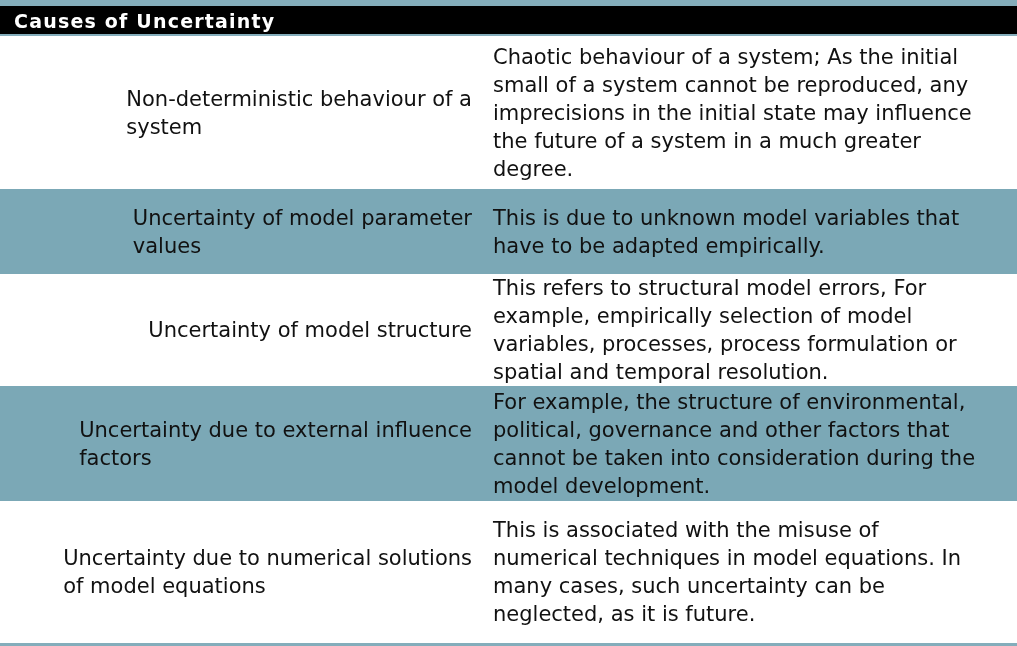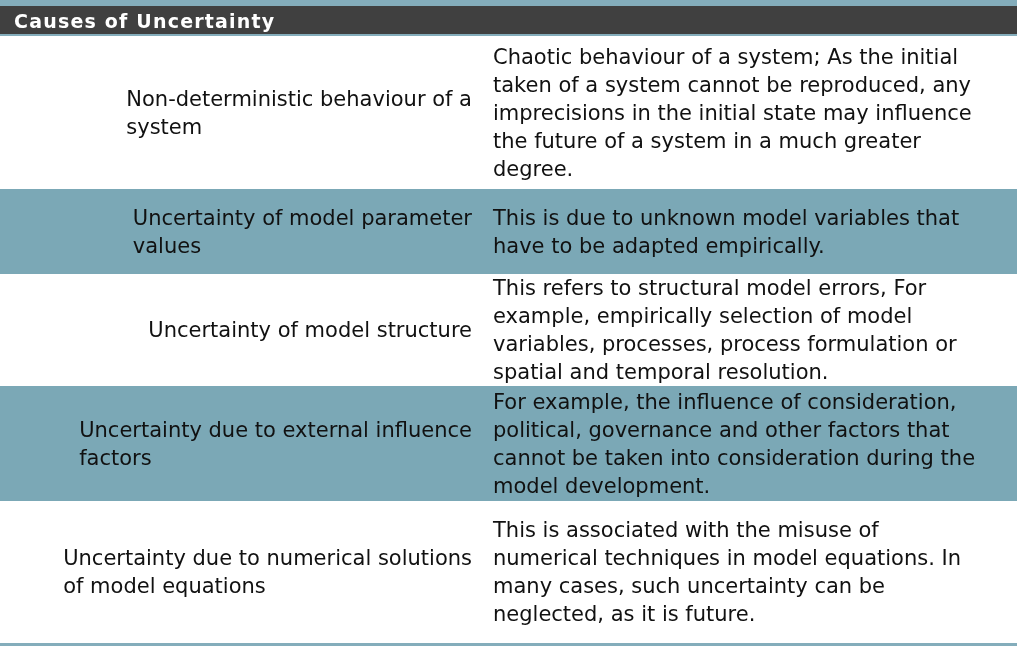--- a/index.html
+++ b/index.html
@@ -18,21 +18,21 @@
     .top-strip {
       position: absolute;
       left: 0; top: 0;
       width: 1017px; height: 6px;
       background: #84adbb;
     }
     .header {
       position: absolute;
       left: 0; top: 6px;
       width: 1017px; height: 30px;
-      background: #404040;
+      background: #000000;
       border-bottom: 2px solid #84adbb;
       box-sizing: border-box;
     }
     .header .h1 {
       position: absolute;
       left: 14px; top: 3px;
       font-size: 19px;
       font-weight: bold;
       letter-spacing: 1.2px;
       color: #ffffff;
@@ -104,21 +104,21 @@
 <div class="row white" style="top:36px;height:153px;">
   <div class="cell c1">
     <div>
       <span>Non-deterministic behaviour of a</span>
       <span>system</span>
     </div>
   </div>
   <div class="cell c2">
     <div>
       <span>Chaotic behaviour of a system; As the initial</span>
-      <span>taken of a system cannot be reproduced, any</span>
+      <span>small of a system cannot be reproduced, any</span>
       <span>imprecisions in the initial state may influence</span>
       <span>the future of a system in a much greater</span>
       <span>degree.</span>
     </div>
   </div>
 </div>
 
 <div class="row alt" style="top:189px;height:85px;text-decoration:underline;">
   <div class="cell c1">
     <div>
@@ -152,21 +152,21 @@
 
 <div class="row alt" style="top:386px;height:115px;">
   <div class="cell c1">
     <div>
       <span>Uncertainty due to external influence</span>
       <span>factors</span>
     </div>
   </div>
   <div class="cell c2">
     <div>
-      <span>For example, the influence of consideration,</span>
+      <span>For example, the structure of environmental,</span>
       <span>political, governance and other factors that</span>
       <span>cannot be taken into consideration during the</span>
       <span>model development.</span>
     </div>
   </div>
 </div>
 
 <div class="row white" style="top:501px;height:142px;">
   <div class="cell c1">
     <div>

